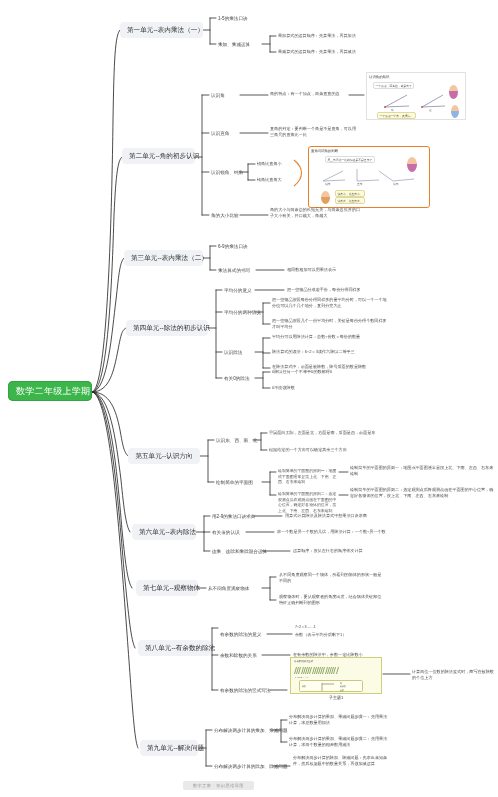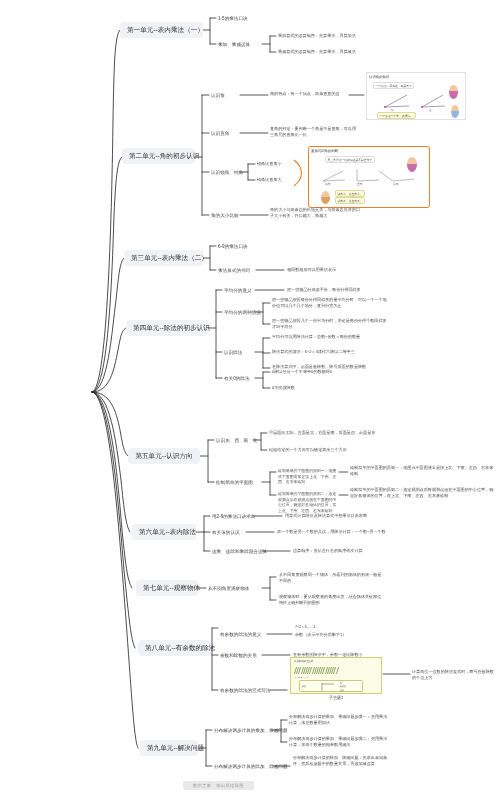--- a/index.html
+++ b/index.html
@@ -220,20 +220,21 @@
       <path d="M206,730 L212,730"></path>
       <path d="M206,766 L212,766"></path>
       <path d="M273,730 L281,730"></path>
       <path d="M281,720 L281,742"></path>
       <path d="M281,720 L287,720"></path>
       <path d="M281,742 L287,742"></path>
       <path d="M273,766 L290,766"></path>
     </g>
   </svg>
 
+  <div class="node root" style="left:8px; top:381px; width:84px;">数学二年级上学期</div>
 
   <div class="node unit" style="left:120px; top:22px; width:83px;">第一单元--表内乘法（一）</div>
   <div class="node lvl2" style="left:218px; top:15px;">1-5的乘法口诀</div>
   <div class="node lvl2" style="left:218px; top:41px;">乘加、乘减运算</div>
   <div class="node lvl3" style="left:278px; top:33px; width:105px;">乘加算式的运算顺序：先算乘法，再算加法</div>
   <div class="node lvl3" style="left:278px; top:49px; width:105px;">乘减算式的运算顺序：先算乘法，再算减法</div>
 
   <div class="node unit" style="left:122px; top:148px; width:73px;">第二单元--角的初步认识</div>
 
   <div class="node lvl2" style="left:211px; top:92px;">认识角</div>

